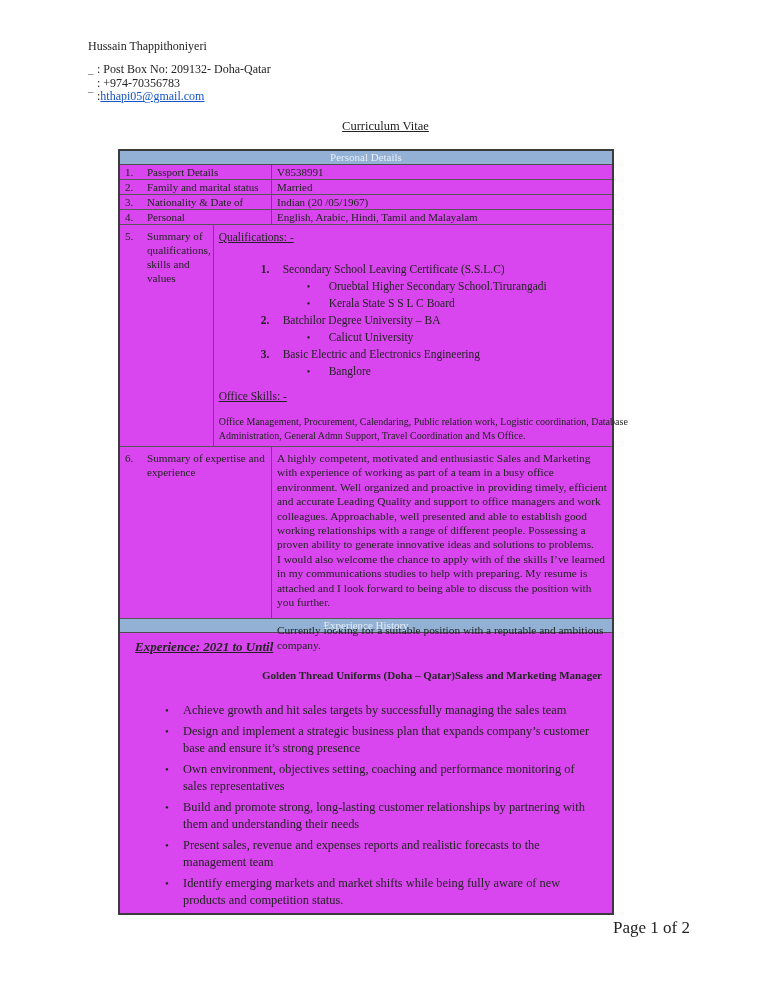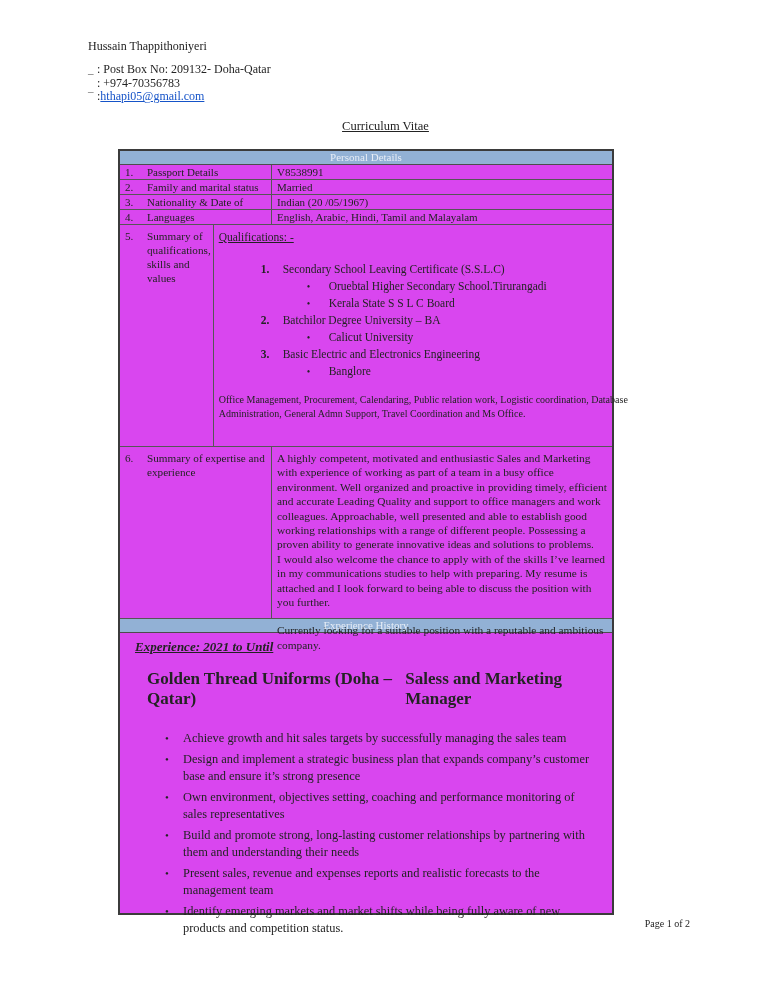--- a/index.html
+++ b/index.html
@@ -61,30 +61,30 @@
   .exp-par + .exp-par { margin-top:0; }
   .exp-par.gap { margin-top:14px; }
 
   .exp-body { height:280px; padding:6px 8px 0 15px; font-size:12.5px; }
   .exp-period {
     font-style:italic; font-weight:bold; text-decoration:underline;
     font-size:13px;
   }
   .exp-titleline {
     display:flex; justify-content:flex-end; font-weight:bold;
-    font-size:17px; margin:14px 2px 0 12px;
+    font-size:11px; margin:14px 2px 0 12px;
   }
   .exp-bullets { margin-top:21px; padding-left:30px; }
   .exp-bullet { display:flex; font-size:12.4px; line-height:17px; margin-bottom:4px; }
   .exp-bullet .bul { width:18px; flex:none; font-size:11px; }
   .exp-bullet .btxt { flex:1; padding-right:6px; }
 
   .footer {
     position:absolute; left:87px; top:918px; width:603px;
-    text-align:right; font-size:10px;
+    text-align:right; font-size:17px;
   }
   .last { border-bottom:none; }
 </style>
 </head>
 <body>
 
 <div class="page">
 
   <div class="header">
     <div class="name">Hussain Thappithoniyeri</div>
@@ -126,21 +126,21 @@
     <div class="t-row simple">
       <div class="cell-left">
         <span class="num">3.</span>
         <span class="lbl">Nationality &amp; Date of</span>
       </div>
       <div class="cell-right">Indian (20 /05/1967)</div>
     </div>
     <div class="t-row simple">
       <div class="cell-left">
         <span class="num">4.</span>
-        <span class="lbl">Languages</span>
+        <span class="lbl">Personal</span>
       </div>
       <div class="cell-right">English, Arabic, Hindi, Tamil and Malayalam</div>
     </div>
 
     <div class="t-row tall row5">
       <div class="cell-left">
         <span class="num">5.</span>
         <span class="lbl">Summary of qualifications, skills and values</span>
       </div>
       <div class="cell-right">
@@ -168,20 +168,21 @@
           </div>
           <div class="q-item">
             <span class="qnum">3.</span>
             <span>Basic Electric and Electronics Engineering</span>
           </div>
           <div class="q-sub">
             <span class="qbul">•</span>
             <span>Banglore</span>
           </div>
         </div>
+        <div class="u-head office-head">Office Skills: -</div>
         <div class="office-text">Office Management, Procurement, Calendaring, Public relation work, Logistic coordination, Database Administration, General Admn Support, Travel Coordination and Ms Office.</div>
       </div>
     </div>
 
     <div class="t-row tall row6">
       <div class="cell-left">
         <span class="num">6.</span>
         <span class="lbl">Summary of expertise and experience</span>
       </div>
       <div class="cell-right">

